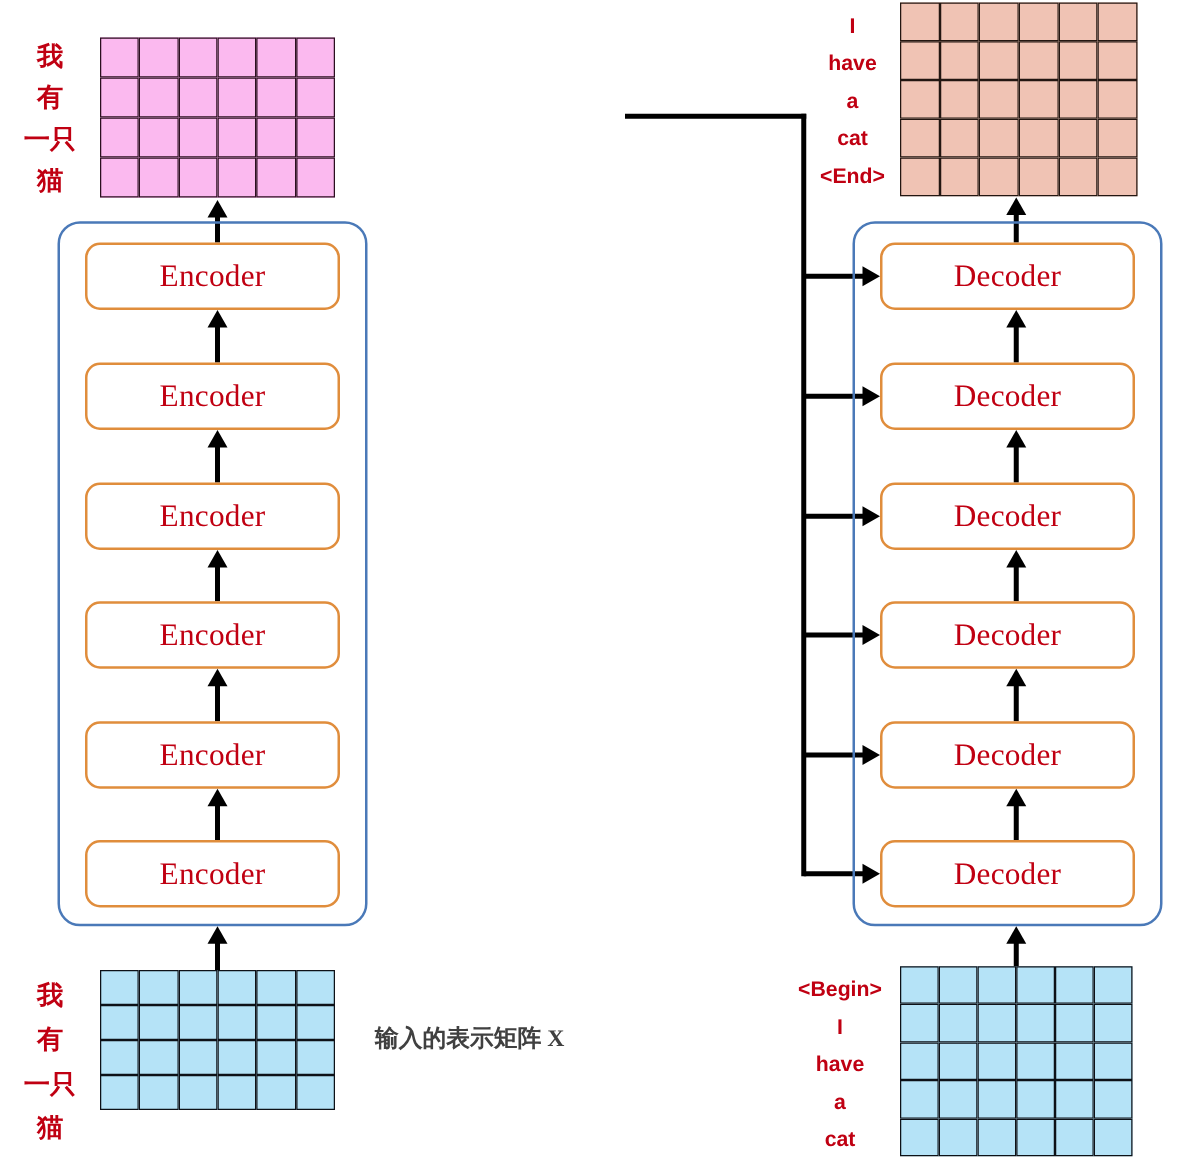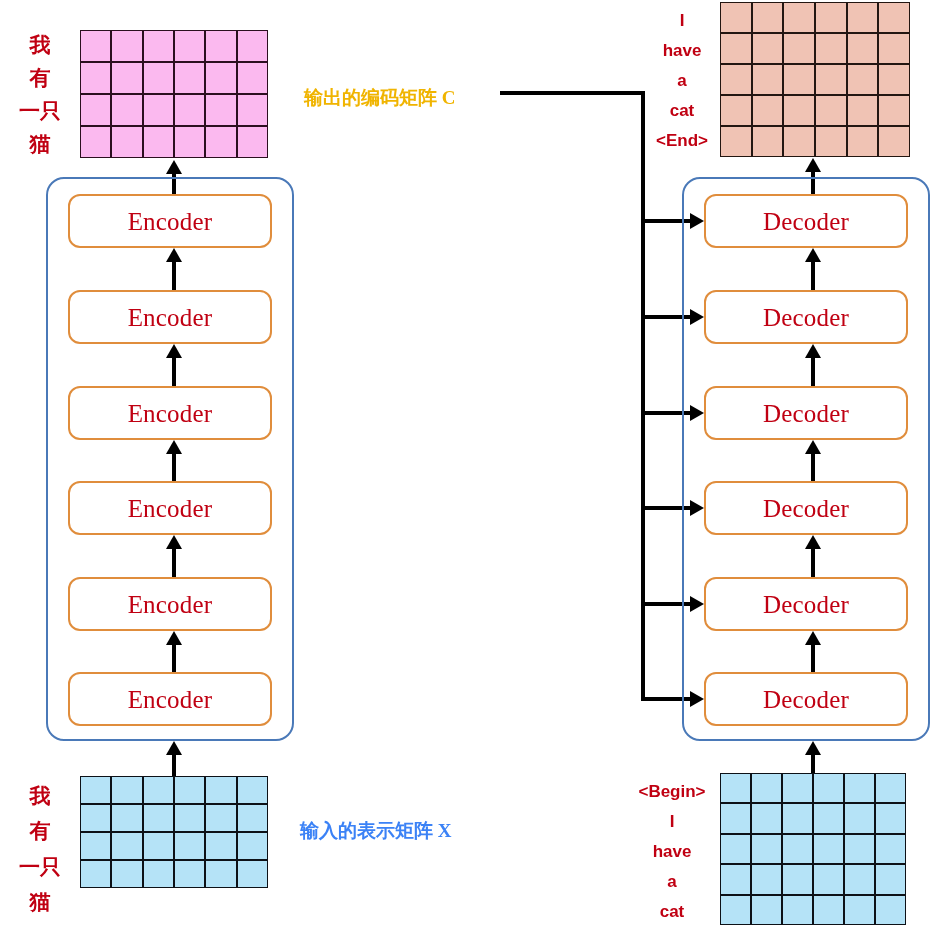--- a/index.html
+++ b/index.html
@@ -68,21 +68,21 @@
   .row-labels.en{
     font-family:"Liberation Sans", sans-serif;font-size:17px;
   }
   .row-labels span{display:block;white-space:nowrap;}
 
   .side-label{
     position:absolute;font-weight:bold;white-space:nowrap;
     font-family:"Liberation Serif", serif;font-size:19px;
   }
   .lbl-c{color:#f0b400;}
-  .lbl-x{color:#3b82f6;}
+  .lbl-x{color:#404040;}
 </style>
 </head>
 <body>
 
 <div class="stage">
 
   <div class="row-labels cn" id="enc-out-labels" style="left:12px;top:28px;width:56px;height:132px;justify-content:space-around;">
       <span>我</span>
       <span>有</span>
       <span>一只</span>
@@ -186,21 +186,20 @@
       <div class="cell"></div>
       <div class="cell"></div>
       <div class="cell"></div>
       <div class="cell"></div>
       <div class="cell"></div>
       <div class="cell"></div>
     </div>
 
   <div class="side-label lbl-x" id="lbl-x" style="left:300px;top:818px;">输入的表示矩阵  X</div>
 
-  <div class="side-label lbl-c" id="lbl-c" style="left:304px;top:85px;">输出的编码矩阵  C</div>
 
   <div class="c-line" style="left:500px;top:91px;width:145px;height:4px;"></div>
 
   <div class="c-line" style="left:641px;top:91px;width:4px;height:610px;"></div>
 
   <div id="c-feeds">
       <div class="h-arrow" style="left: 643px; top: 221px; width: 61px;">
         <div class="shaft" style="width: 49px;"></div>
         <div class="head"></div>
       </div>

